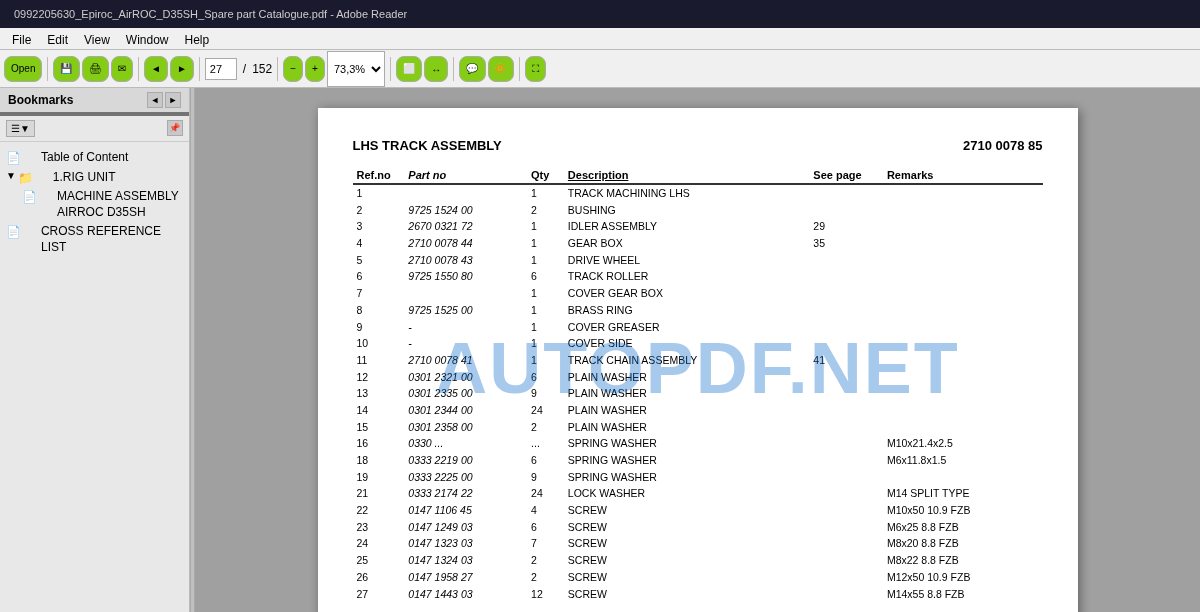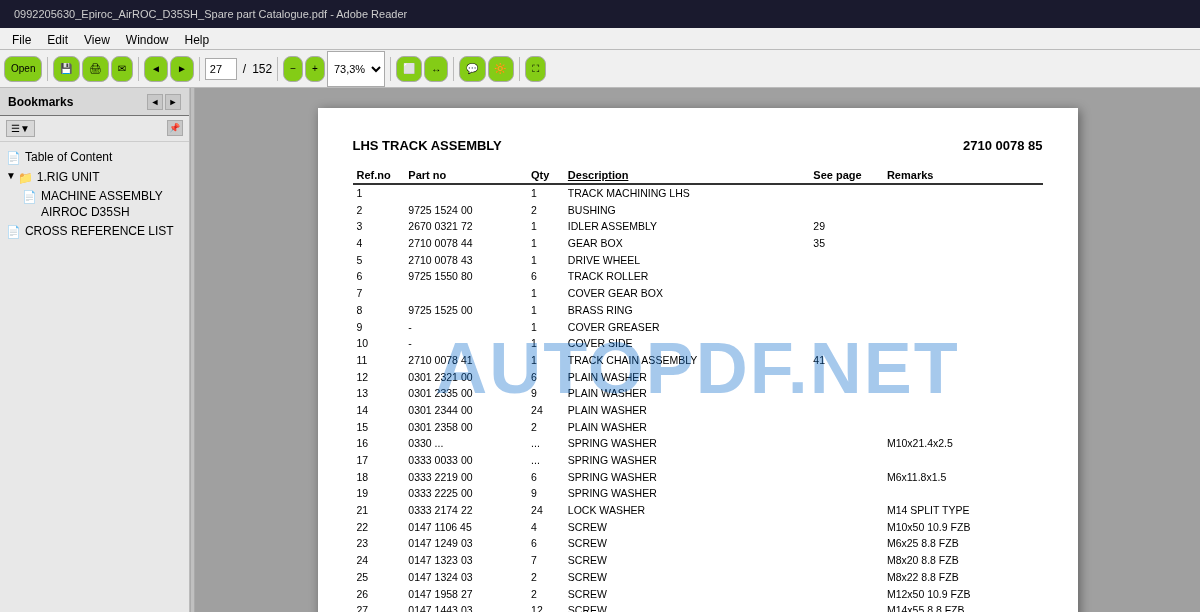--- a/index.html
+++ b/index.html
@@ -85,21 +85,21 @@
       flex-shrink: 0;
     }
     #sidebar-header {
       background: #d8d8d8;
       padding: 5px 8px;
       font-weight: bold;
       font-size: 12px;
       display: flex;
       align-items: center;
       justify-content: space-between;
-      border-bottom: 1px solid #737373;
+      border-bottom: 4px solid #737373;
       height: 28px;
     }
     #sidebar-header-title {
       font-size: 12px;
       font-weight: bold;
     }
     #sidebar-controls {
       display: flex;
       gap: 2px;
     }
@@ -145,21 +145,21 @@
       flex-shrink: 0;
     }
     .tree-expand {
       margin-right: 2px;
       font-size: 10px;
       flex-shrink: 0;
     }
     .tree-children {
       margin-left: 16px;
     }
-    .tree-label { line-height: 1.3; }
+    .tree-label { line-height: 1.3; margin-left: 16px; }
 
     
     #left-handle {
       width: 5px;
       background: #c0c0c0;
       cursor: col-resize;
       border-left: 1px solid #aaa;
       border-right: 1px solid #aaa;
     }
 
@@ -227,21 +227,21 @@
     }
     #parts-table tbody tr:nth-child(even) {
       background: transparent;
     }
     #parts-table tbody td {
       padding: 1px 4px;
       vertical-align: top;
       line-height: 1.4;
     }
     .col-refno { width: 35px; }
-    .col-partno { width: 100px; }
+    .col-partno { width: 100px; font-style: italic; }
     .col-qty { width: 30px; }
     .col-desc { width: 200px; }
     .col-seepage { width: 60px; margin-top: 19px; }
     .col-remarks { width: 130px; }
   </style>
 </head>
 <body>
 
 <div id="titlebar">
   <span>0992205630_Epiroc_AirROC_D35SH_Spare part Catalogue.pdf - Adobe Reader</span>
@@ -477,28 +477,20 @@
     </tr>
             <tr>
       <td class="col-refno">16</td>
       <td class="col-partno">0330 ...</td>
       <td class="col-qty">...</td>
       <td class="col-desc">SPRING WASHER</td>
       <td class="col-seepage"></td>
       <td class="col-remarks">M10x21.4x2.5</td>
     </tr>
             <tr>
-      <td class="col-refno">17</td>
-      <td class="col-partno">0333 0033 00</td>
-      <td class="col-qty">...</td>
-      <td class="col-desc">SPRING WASHER</td>
-      <td class="col-seepage"></td>
-      <td class="col-remarks"></td>
-    </tr>
-            <tr>
       <td class="col-refno">18</td>
       <td class="col-partno">0333 2219 00</td>
       <td class="col-qty">6</td>
       <td class="col-desc">SPRING WASHER</td>
       <td class="col-seepage"></td>
       <td class="col-remarks">M6x11.8x1.5</td>
     </tr>
             <tr>
       <td class="col-refno">19</td>
       <td class="col-partno">0333 2225 00</td>

